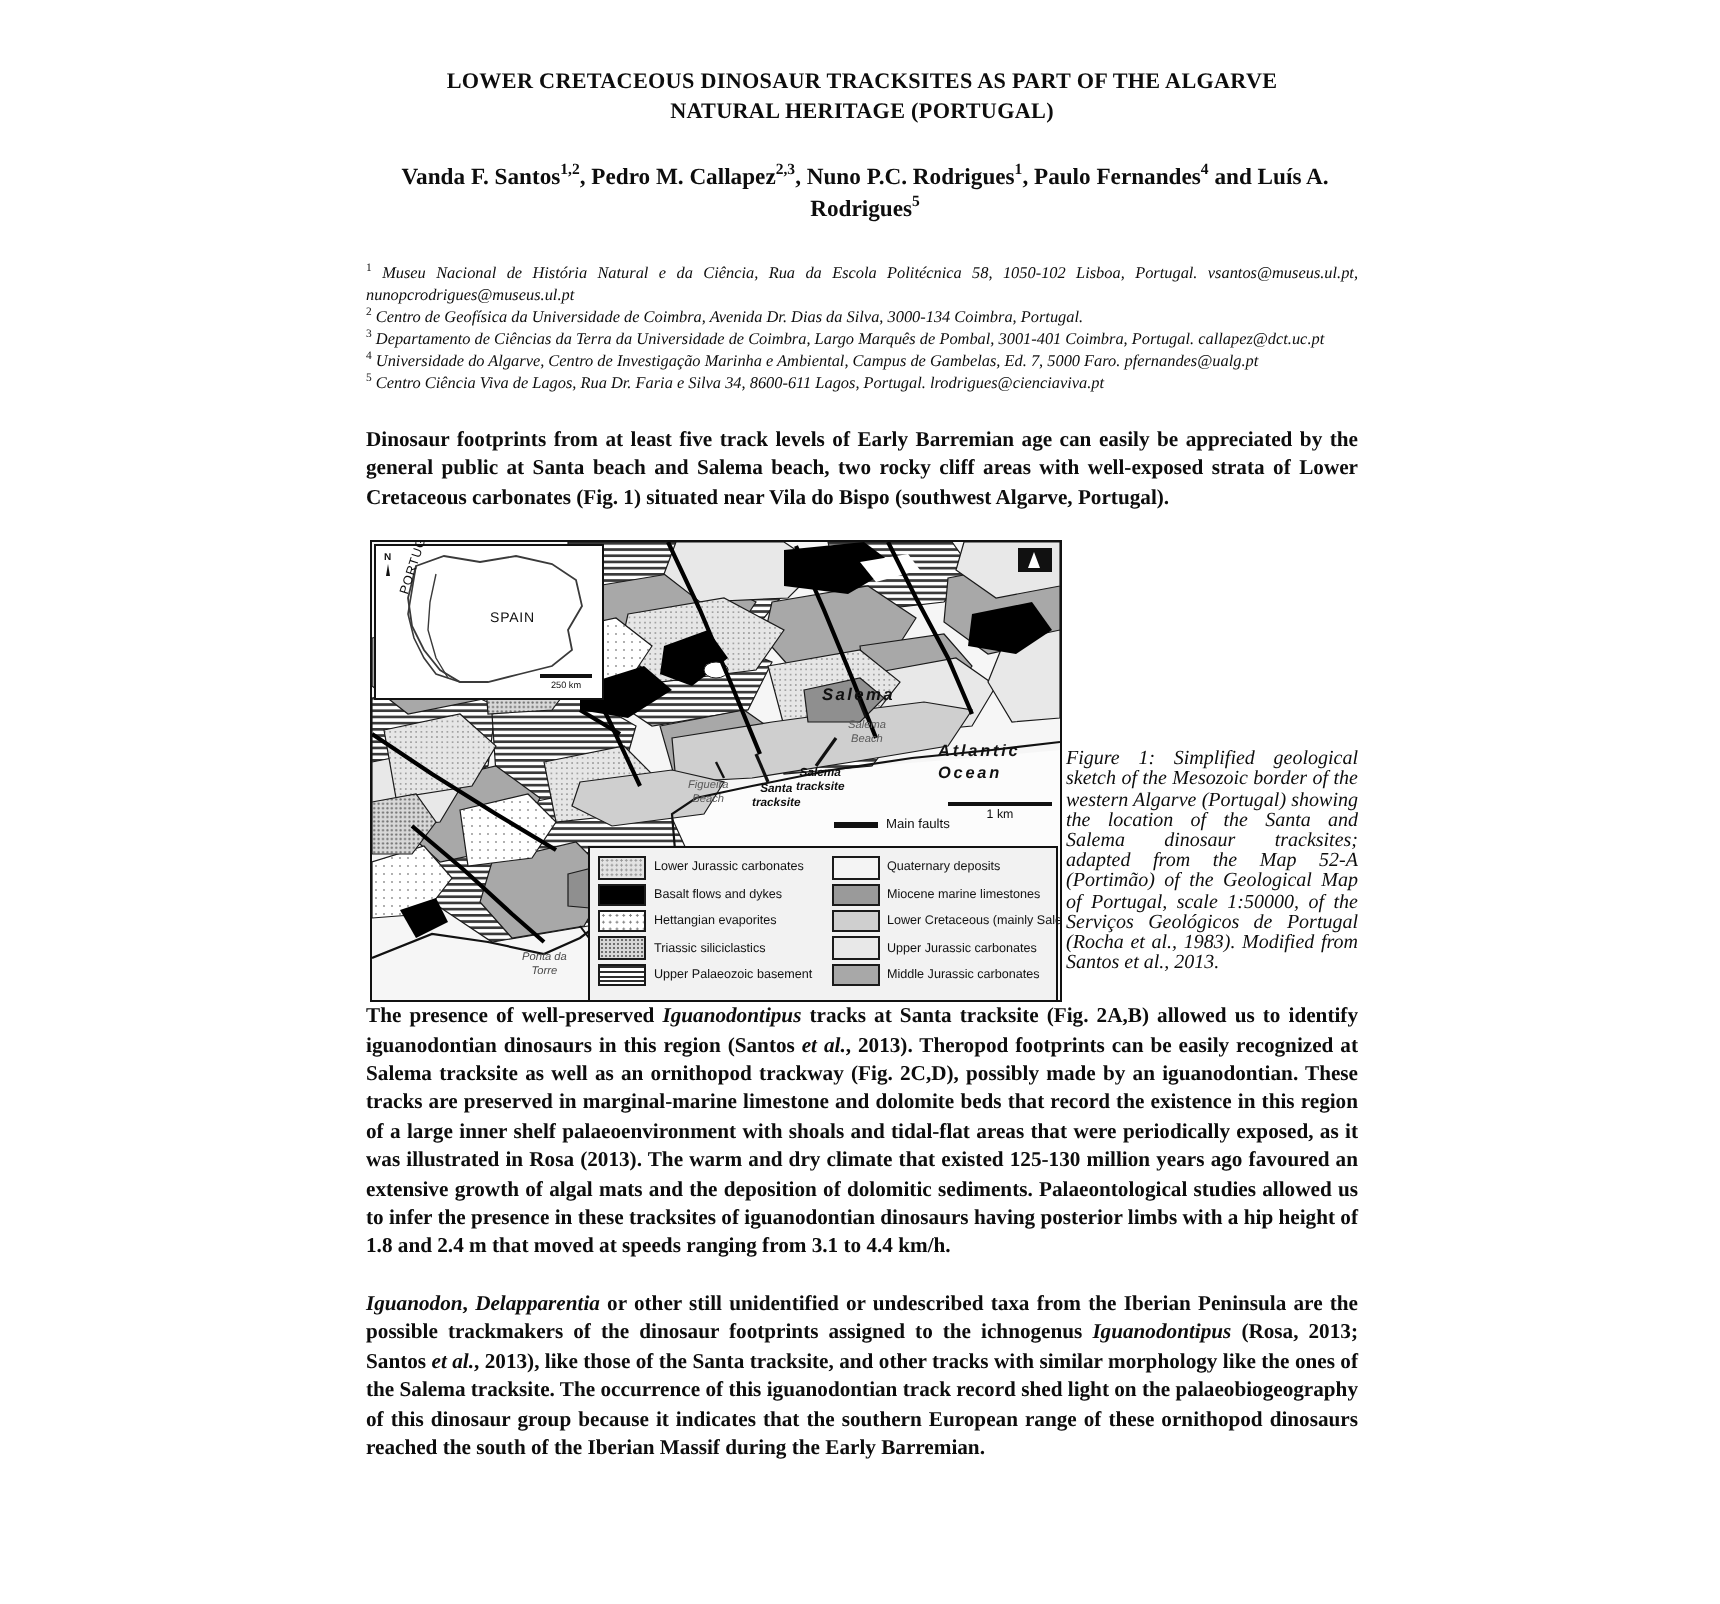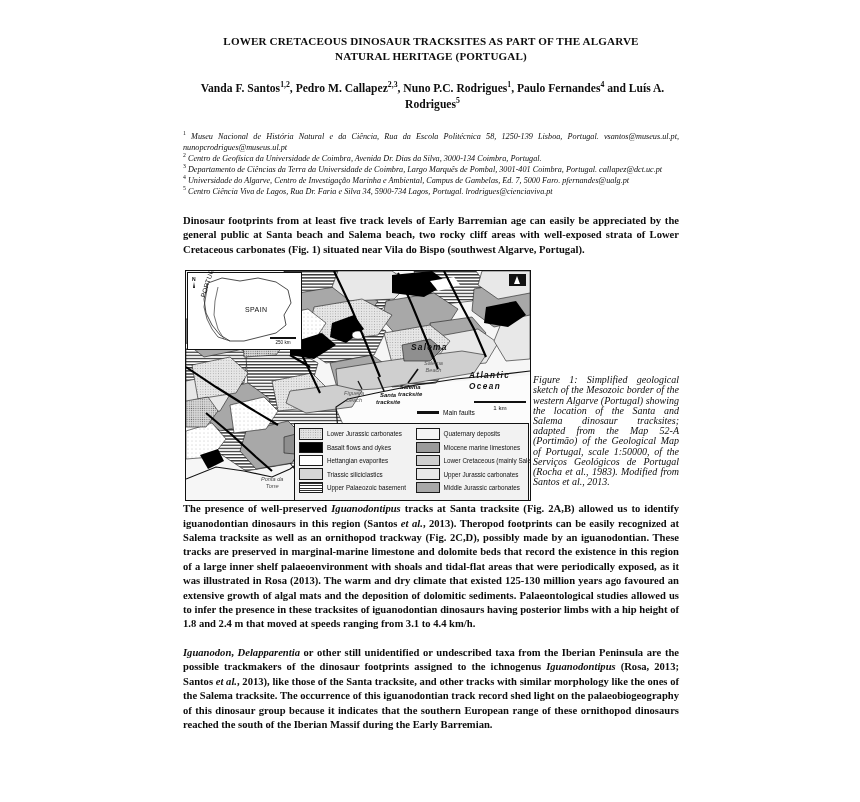--- a/index.html
+++ b/index.html
@@ -349,37 +349,37 @@
 <div class="page">
   <div class="content">
 
     <div class="title">LOWER CRETACEOUS DINOSAUR TRACKSITES AS PART OF THE ALGARVE NATURAL HERITAGE (PORTUGAL)</div>
 
     <div class="authors">Vanda F. Santos<sup>1,2</sup>, Pedro M. Callapez<sup>2,3</sup>, Nuno P.C. Rodrigues<sup>1</sup>, Paulo Fernandes<sup>4</sup> and Luís A. Rodrigues<sup>5</sup></div>
 
     <div class="affils">
       <p class="affil">
         <sup>1</sup>
-        <span>Museu Nacional de História Natural e da Ciência, Rua da Escola Politécnica 58, 1250-139 Lisboa, Portugal. vsantos@museus.ul.pt, nunopcrodrigues@museus.ul.pt</span>
+        <span>Museu Nacional de História Natural e da Ciência, Rua da Escola Politécnica 58, 1050-102 Lisboa, Portugal. vsantos@museus.ul.pt, nunopcrodrigues@museus.ul.pt</span>
       </p>
       <p class="affil">
         <sup>2</sup>
         <span>Centro de Geofísica da Universidade de Coimbra, Avenida Dr. Dias da Silva, 3000-134 Coimbra, Portugal.</span>
       </p>
       <p class="affil">
         <sup>3</sup>
         <span>Departamento de Ciências da Terra da Universidade de Coimbra, Largo Marquês de Pombal, 3001-401 Coimbra, Portugal. callapez@dct.uc.pt</span>
       </p>
       <p class="affil">
         <sup>4</sup>
         <span>Universidade do Algarve, Centro de Investigação Marinha e Ambiental, Campus de Gambelas, Ed. 7, 5000 Faro. pfernandes@ualg.pt</span>
       </p>
       <p class="affil">
         <sup>5</sup>
-        <span>Centro Ciência Viva de Lagos, Rua Dr. Faria e Silva 34, 5900-734 Lagos, Portugal. lrodrigues@cienciaviva.pt</span>
+        <span>Centro Ciência Viva de Lagos, Rua Dr. Faria e Silva 34, 8600-611 Lagos, Portugal. lrodrigues@cienciaviva.pt</span>
       </p>
     </div>
 
     <p class="para" id="para-intro">Dinosaur footprints from at least five track levels of Early Barremian age can easily be appreciated by the general public at Santa beach and Salema beach, two rocky cliff areas with well-exposed strata of Lower Cretaceous carbonates (Fig. 1) situated near Vila do Bispo (southwest Algarve, Portugal).</p>
 
     <div class="figure-block">
 
       <div class="map-frame">
 
         <svg class="map-canvas" viewBox="0 0 344 229" preserveAspectRatio="none">

